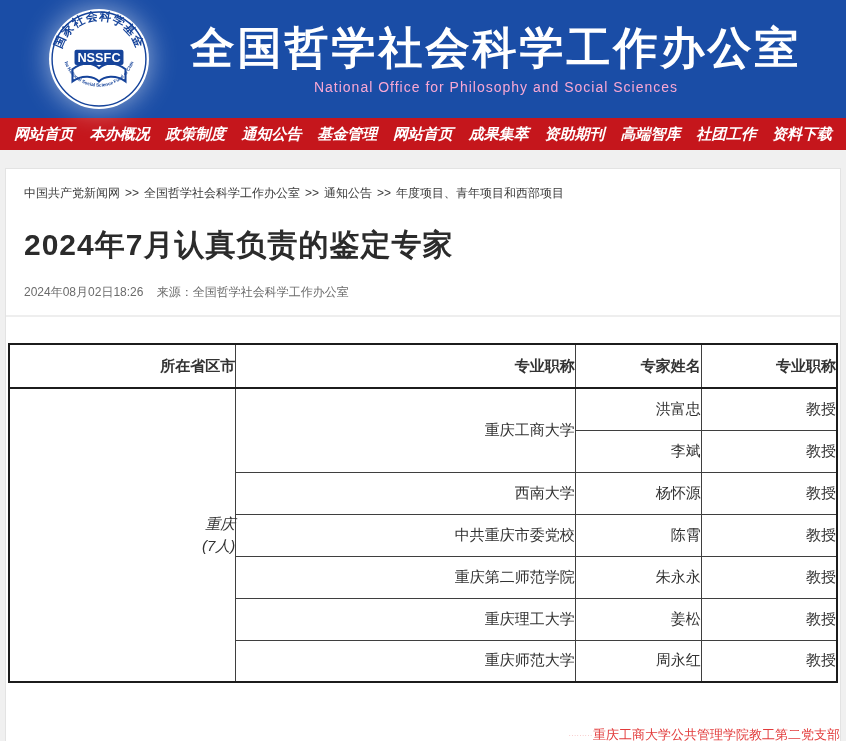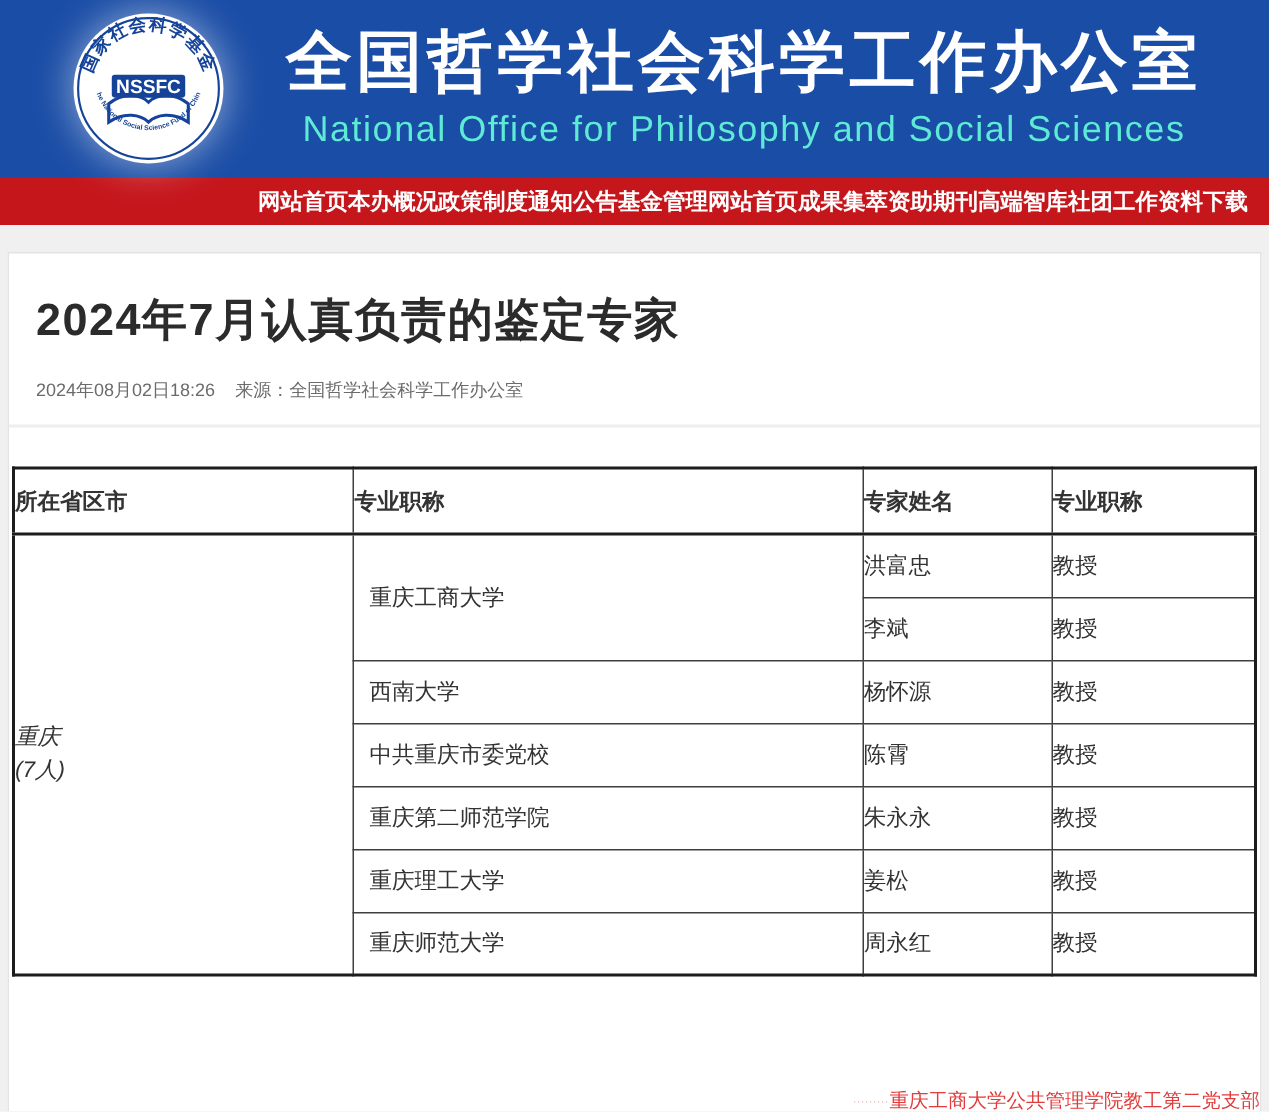--- a/index.html
+++ b/index.html
@@ -12,27 +12,28 @@
     height: 118px; background: #1a4da6;
     display: flex; align-items: center;
   }
   .logo-wrap { margin-left: 48px; flex: 0 0 auto; }
   .logo-wrap svg { display: block; filter: drop-shadow(0 0 14px rgba(255,255,255,0.55)); }
   .header-titles { margin-left: 26px; flex: 1; text-align: center; padding-right: 30px; }
   .cn-title {
     color: #ffffff; font-size: 44px; font-weight: bold; letter-spacing: 3px;
     line-height: 1.15; white-space: nowrap;
   }
-  .en-title { color: #5eead4; font-size: 24px; margin-top: 6px; letter-spacing: 1px; }
+  .en-title { color: #f9a8d4; font-size: 14px; margin-top: 6px; letter-spacing: 1px; }
 
   
   .main-nav {
     height: 32px; background: #c5161c;
-    display: flex; align-items: center; justify-content: flex-end;
+    display: flex; align-items: center; justify-content: space-between;
     padding: 0 14px;
+    font-style: italic;
   }
   .nav-item {
     color: #ffffff; font-size: 15px; font-weight: bold; text-decoration: none;
     white-space: nowrap; cursor: pointer;
   }
 
   
   .content-wrap { padding: 18px 5px 0 5px; }
   .content-box {
     background: #ffffff; border: 1px solid #e3e3e3; border-bottom: none;
@@ -54,30 +55,30 @@
   .view-link { color: #7d52a8; text-decoration: none; cursor: pointer; margin-left: 4px; }
 
   
   .experts-table {
     width: calc(100% - 4px); margin: 26px auto 0 auto;
     border-collapse: collapse; table-layout: fixed;
     border: 2px solid #1c1c1c;
     font-size: 15px; color: #333333;
   }
   .experts-table th, .experts-table td {
-    border: 1px solid #3f3f3f; text-align: left; vertical-align: middle;
+    border: 1px solid #3f3f3f; text-align: right; vertical-align: middle;
     background: #ffffff;
   }
   .experts-table th { height: 44px; font-weight: bold; font-size: 15px; border-bottom: 2px solid #1c1c1c; }
   .experts-table td { height: 42px; font-weight: normal; }
   .col-province { width: 27.4%; }
   .col-unit { width: 41%; }
   .col-name { width: 15.2%; }
   .col-title { width: 16.4%; }
-  td.cell-unit { text-align: left; padding-left: 10px; }
+  td.cell-unit { text-align: right; padding-left: 10px; }
   td.cell-province { line-height: 1.5; font-style: italic; }
 
   
   .watermark {
     position: absolute; right: 0; bottom: -1px; z-index: 5;
     color: #e23b3b; font-size: 13px; white-space: nowrap; line-height: 14px;
   }
   .watermark-prefix { font-size: 5px; letter-spacing: 1px; vertical-align: 2px; color: #e23b3b; }
 </style>
 </head>
@@ -121,20 +122,21 @@
       <a class="nav-item">成果集萃</a>
       <a class="nav-item">资助期刊</a>
       <a class="nav-item">高端智库</a>
       <a class="nav-item">社团工作</a>
       <a class="nav-item">资料下载</a>
     </nav>
 
   <div class="content-wrap">
     <div class="content-box">
 
+      <div class="breadcrumb" id="breadcrumb"><a class="crumb">中国共产党新闻网</a><span class="crumb-sep">&gt;&gt;</span><a class="crumb">全国哲学社会科学工作办公室</a><span class="crumb-sep">&gt;&gt;</span><a class="crumb">通知公告</a><span class="crumb-sep">&gt;&gt;</span><a class="crumb">年度项目、青年项目和西部项目</a></div>
 
       <h1 class="page-title">2024年7月认真负责的鉴定专家</h1>
 
       <div class="meta-line">
         <span>2024年08月02日18:26</span><span class="sp"></span>
         <span>来源：</span><span>全国哲学社会科学工作办公室</span>
       </div>
 
       <hr class="divider">
 

